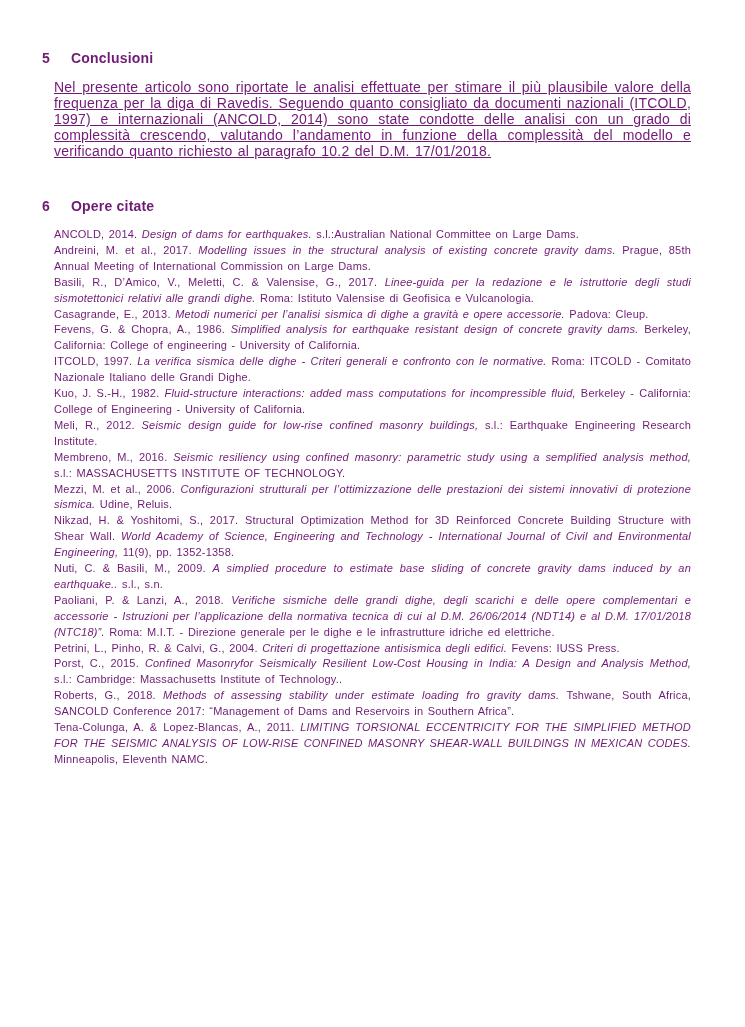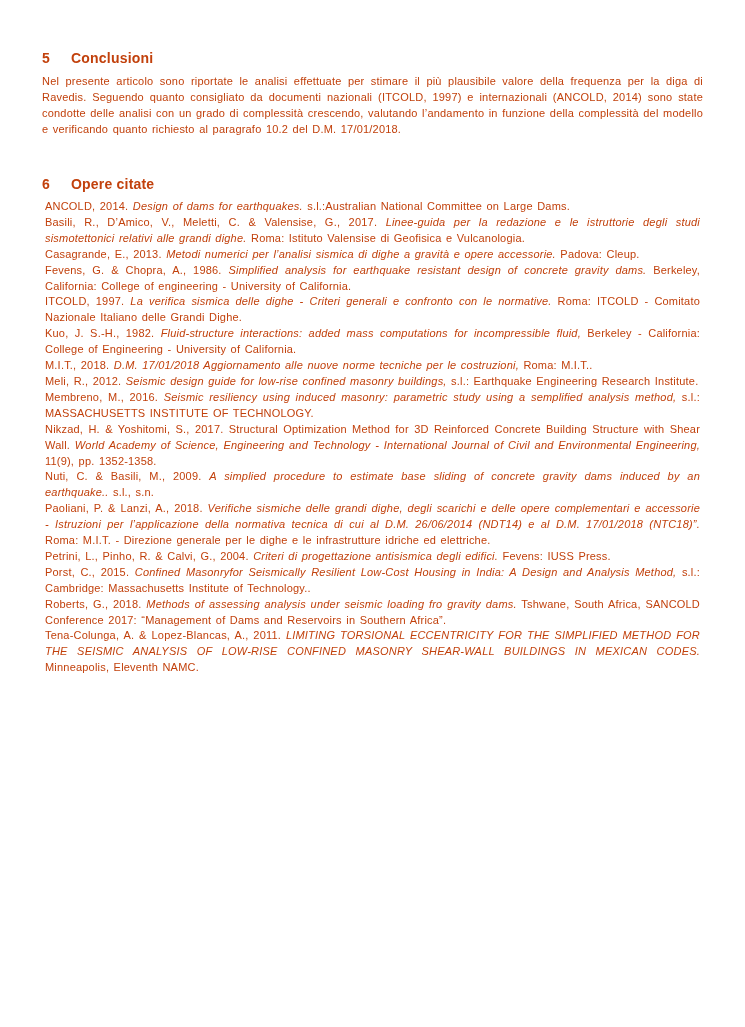--- a/index.html
+++ b/index.html
@@ -8,47 +8,48 @@
     background: #ffffff;
   }
   .page {
     position: relative;
     width: 745px;
     height: 1027px;
     background: #ffffff;
     box-sizing: border-box;
     padding: 49px 42px 0 42px;
     font-family: "Liberation Sans", sans-serif;
-    color: #c2410c;
+    color: #701a75;
     overflow: hidden;
   }
   .section-heading {
     font-size: 14px;
     font-weight: bold;
     line-height: 18px;
     margin: 0 0 6px 0;
     letter-spacing: 0.2px;
   }
   .sec-num {
     display: inline-block;
     width: 29px;
   }
   .body-par {
-    font-size: 11px;
+    font-size: 14px;
     line-height: 16px;
     text-align: justify;
-    margin: 0;
+    margin: 12px;
     letter-spacing: 0.2px;
     word-spacing: 1.2px;
+    text-decoration: underline;
   }
   .section-refs {
     margin-top: 38px;
   }
   .ref-list {
-    margin: 3px;
+    margin: 12px;
   }
   .ref {
     font-size: 11px;
     line-height: 15.9px;
     text-align: justify;
     margin: 0;
     letter-spacing: 0.2px;
     word-spacing: 1.2px;
   }
   .it {
@@ -66,31 +67,32 @@
     </h2>
     <p class="body-par">Nel presente articolo sono riportate le analisi effettuate per stimare il più plausibile valore della frequenza per la diga di Ravedis. Seguendo quanto consigliato da documenti nazionali (ITCOLD, 1997) e internazionali (ANCOLD, 2014) sono state condotte delle analisi con un grado di complessità crescendo, valutando l’andamento in funzione della complessità del modello e verificando quanto richiesto al paragrafo 10.2 del D.M. 17/01/2018.</p>
   </section>
 
   <section class="section-refs">
     <h2 class="section-heading">
       <span class="sec-num">6</span><span>Opere citate</span>
     </h2>
     <div class="ref-list">
         <p class="ref"><span class="">ANCOLD, 2014. </span><span class="it">Design of dams for earthquakes.</span><span class=""> s.l.:Australian National Committee on Large Dams.</span></p>
+        <p class="ref"><span class="">Andreini, M. et al., 2017. </span><span class="it">Modelling issues in the structural analysis of existing concrete gravity dams.</span><span class=""> Prague, 85th Annual Meeting of International Commission on Large Dams.</span></p>
         <p class="ref"><span class="">Basili, R., D’Amico, V., Meletti, C. &amp; Valensise, G., 2017. </span><span class="it">Linee-guida per la redazione e le istruttorie degli studi sismotettonici relativi alle grandi dighe.</span><span class=""> Roma: Istituto Valensise di Geofisica e Vulcanologia.</span></p>
         <p class="ref"><span class="">Casagrande, E., 2013. </span><span class="it">Metodi numerici per l’analisi sismica di dighe a gravità e opere accessorie.</span><span class=""> Padova: Cleup.</span></p>
         <p class="ref"><span class="">Fevens, G. &amp; Chopra, A., 1986. </span><span class="it">Simplified analysis for earthquake resistant design of concrete gravity dams.</span><span class=""> Berkeley, California: College of engineering - University of California.</span></p>
         <p class="ref"><span class="">ITCOLD, 1997. </span><span class="it">La verifica sismica delle dighe - Criteri generali e confronto con le normative.</span><span class=""> Roma: ITCOLD - Comitato Nazionale Italiano delle Grandi Dighe.</span></p>
         <p class="ref"><span class="">Kuo, J. S.-H., 1982. </span><span class="it">Fluid-structure interactions: added mass computations for incompressible fluid,</span><span class=""> Berkeley - California: College of Engineering - University of California.</span></p>
-        <p class="ref"><span class="">M.I.T., 2018. </span><span class="it">D.M. 17/01/2018 Aggiornamento alle nuove norme tecniche per le costruzioni,</span><span class=""> Roma: M.I.T..</span></p>
         <p class="ref"><span class="">Meli, R., 2012. </span><span class="it">Seismic design guide for low-rise confined masonry buildings,</span><span class=""> s.l.: Earthquake Engineering Research Institute.</span></p>
-        <p class="ref"><span class="">Membreno, M., 2016. </span><span class="it">Seismic resiliency using induced masonry: parametric study using a semplified analysis method,</span><span class=""> s.l.: MASSACHUSETTS INSTITUTE OF TECHNOLOGY.</span></p>
+        <p class="ref"><span class="">Membreno, M., 2016. </span><span class="it">Seismic resiliency using confined masonry: parametric study using a semplified analysis method,</span><span class=""> s.l.: MASSACHUSETTS INSTITUTE OF TECHNOLOGY.</span></p>
+        <p class="ref"><span class="">Mezzi, M. et al., 2006. </span><span class="it">Configurazioni strutturali per l’ottimizzazione delle prestazioni dei sistemi innovativi di protezione sismica.</span><span class=""> Udine, Reluis.</span></p>
         <p class="ref"><span class="">Nikzad, H. &amp; Yoshitomi, S., 2017. Structural Optimization Method for 3D Reinforced Concrete Building Structure with Shear Wall. </span><span class="it">World Academy of Science, Engineering and Technology - International Journal of Civil and Environmental Engineering,</span><span class=""> 11(9), pp. 1352-1358.</span></p>
         <p class="ref"><span class="">Nuti, C. &amp; Basili, M., 2009. </span><span class="it">A simplied procedure to estimate base sliding of concrete gravity dams induced by an earthquake..</span><span class=""> s.l., s.n.</span></p>
         <p class="ref"><span class="">Paoliani, P. &amp; Lanzi, A., 2018. </span><span class="it">Verifiche sismiche delle grandi dighe, degli scarichi e delle opere complementari e accessorie - Istruzioni per l’applicazione della normativa tecnica di cui al D.M. 26/06/2014 (NDT14) e al D.M. 17/01/2018 (NTC18)”.</span><span class=""> Roma: M.I.T. - Direzione generale per le dighe e le infrastrutture idriche ed elettriche.</span></p>
         <p class="ref"><span class="">Petrini, L., Pinho, R. &amp; Calvi, G., 2004. </span><span class="it">Criteri di progettazione antisismica degli edifici.</span><span class=""> Fevens: IUSS Press.</span></p>
         <p class="ref"><span class="">Porst, C., 2015. </span><span class="it">Confined Masonryfor Seismically Resilient Low-Cost Housing in India: A Design and Analysis Method,</span><span class=""> s.l.: Cambridge: Massachusetts Institute of Technology..</span></p>
-        <p class="ref"><span class="">Roberts, G., 2018. </span><span class="it">Methods of assessing analysis under seismic loading fro gravity dams.</span><span class=""> Tshwane, South Africa, SANCOLD Conference 2017: “Management of Dams and Reservoirs in Southern Africa”.</span></p>
+        <p class="ref"><span class="">Roberts, G., 2018. </span><span class="it">Methods of assessing stability under estimate loading fro gravity dams.</span><span class=""> Tshwane, South Africa, SANCOLD Conference 2017: “Management of Dams and Reservoirs in Southern Africa”.</span></p>
         <p class="ref"><span class="">Tena-Colunga, A. &amp; Lopez-Blancas, A., 2011. </span><span class="it">LIMITING TORSIONAL ECCENTRICITY FOR THE SIMPLIFIED METHOD FOR THE SEISMIC ANALYSIS OF LOW-RISE CONFINED MASONRY SHEAR-WALL BUILDINGS IN MEXICAN CODES.</span><span class=""> Minneapolis, Eleventh NAMC.</span></p>
       </div>
   </section>
 
 </div>
 
 </body></html>

